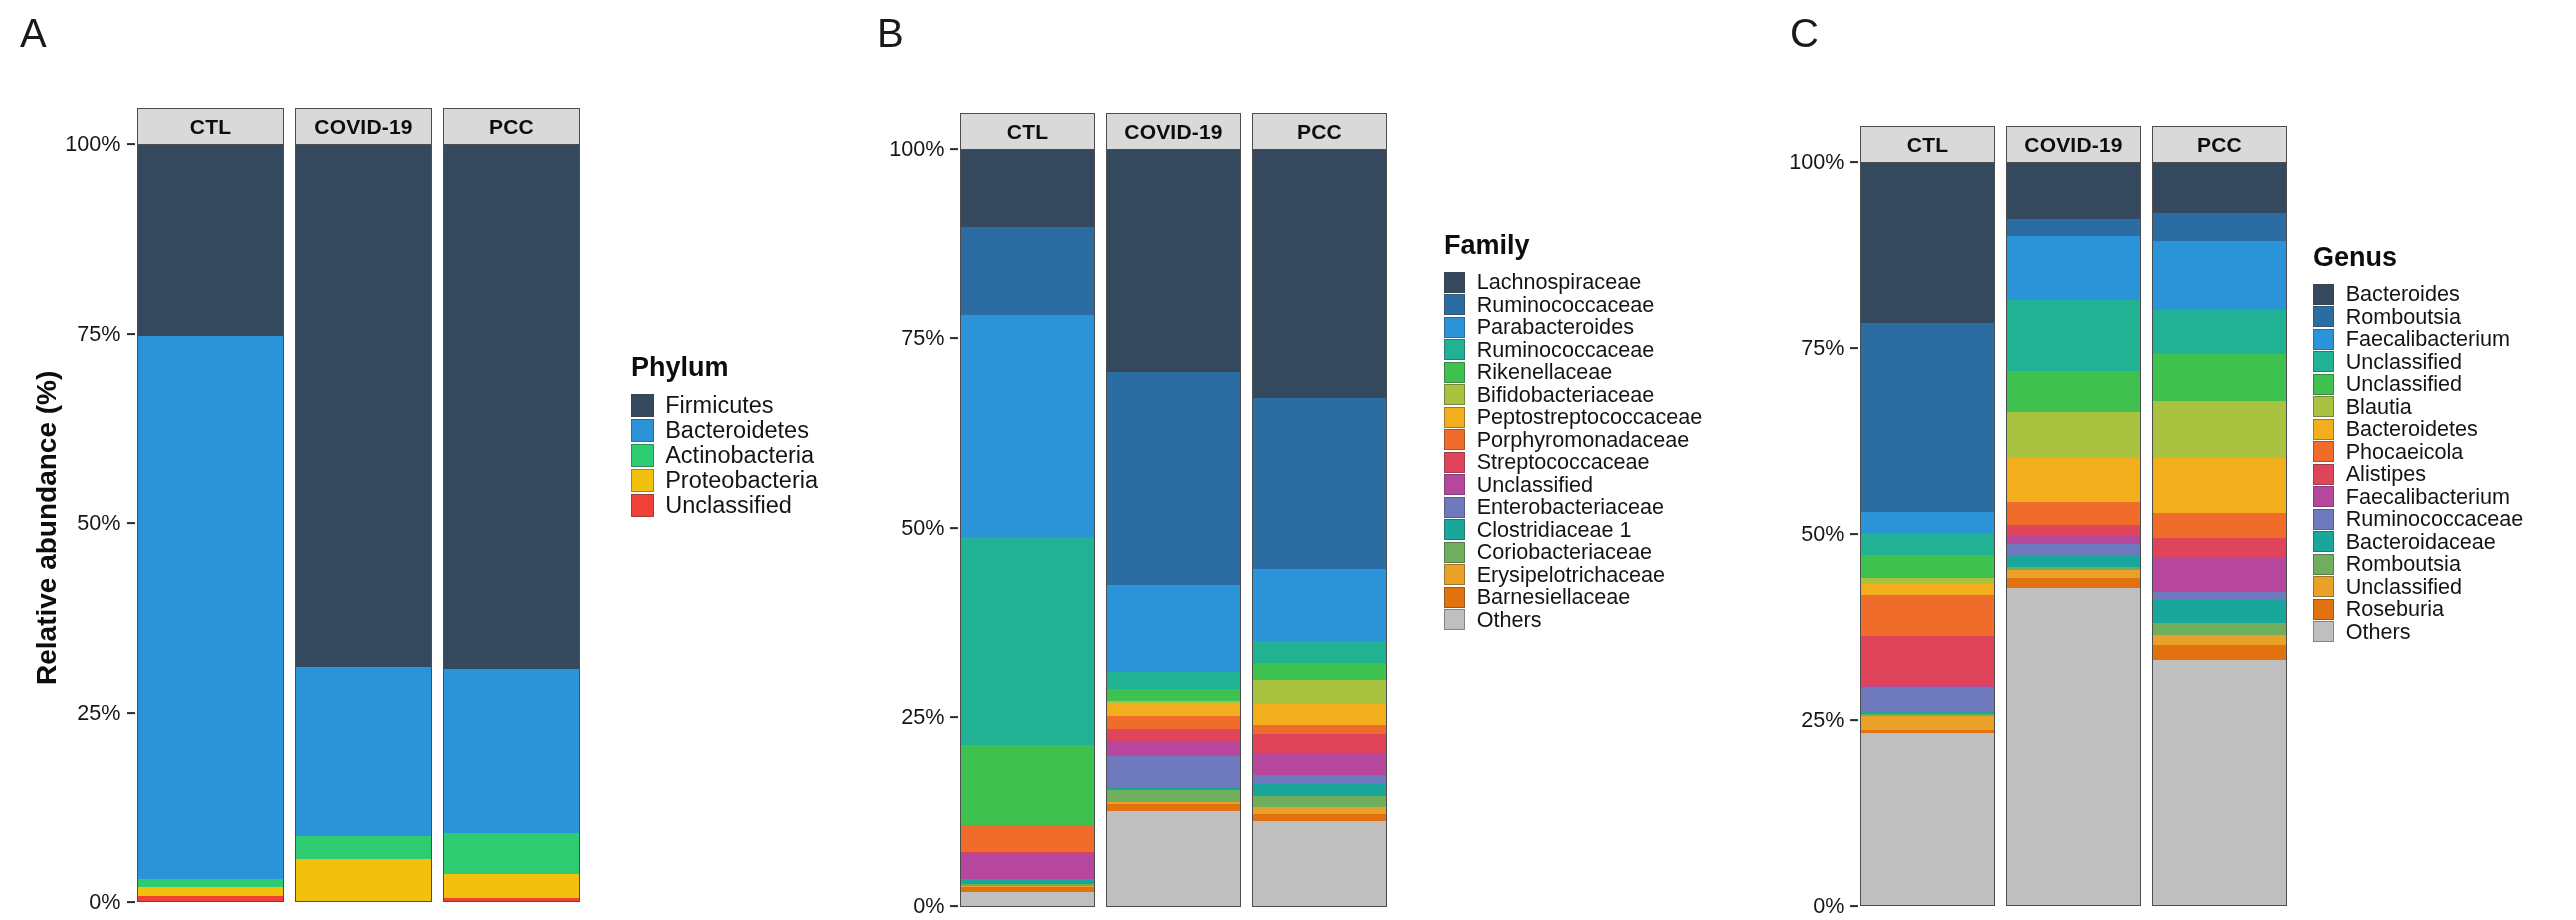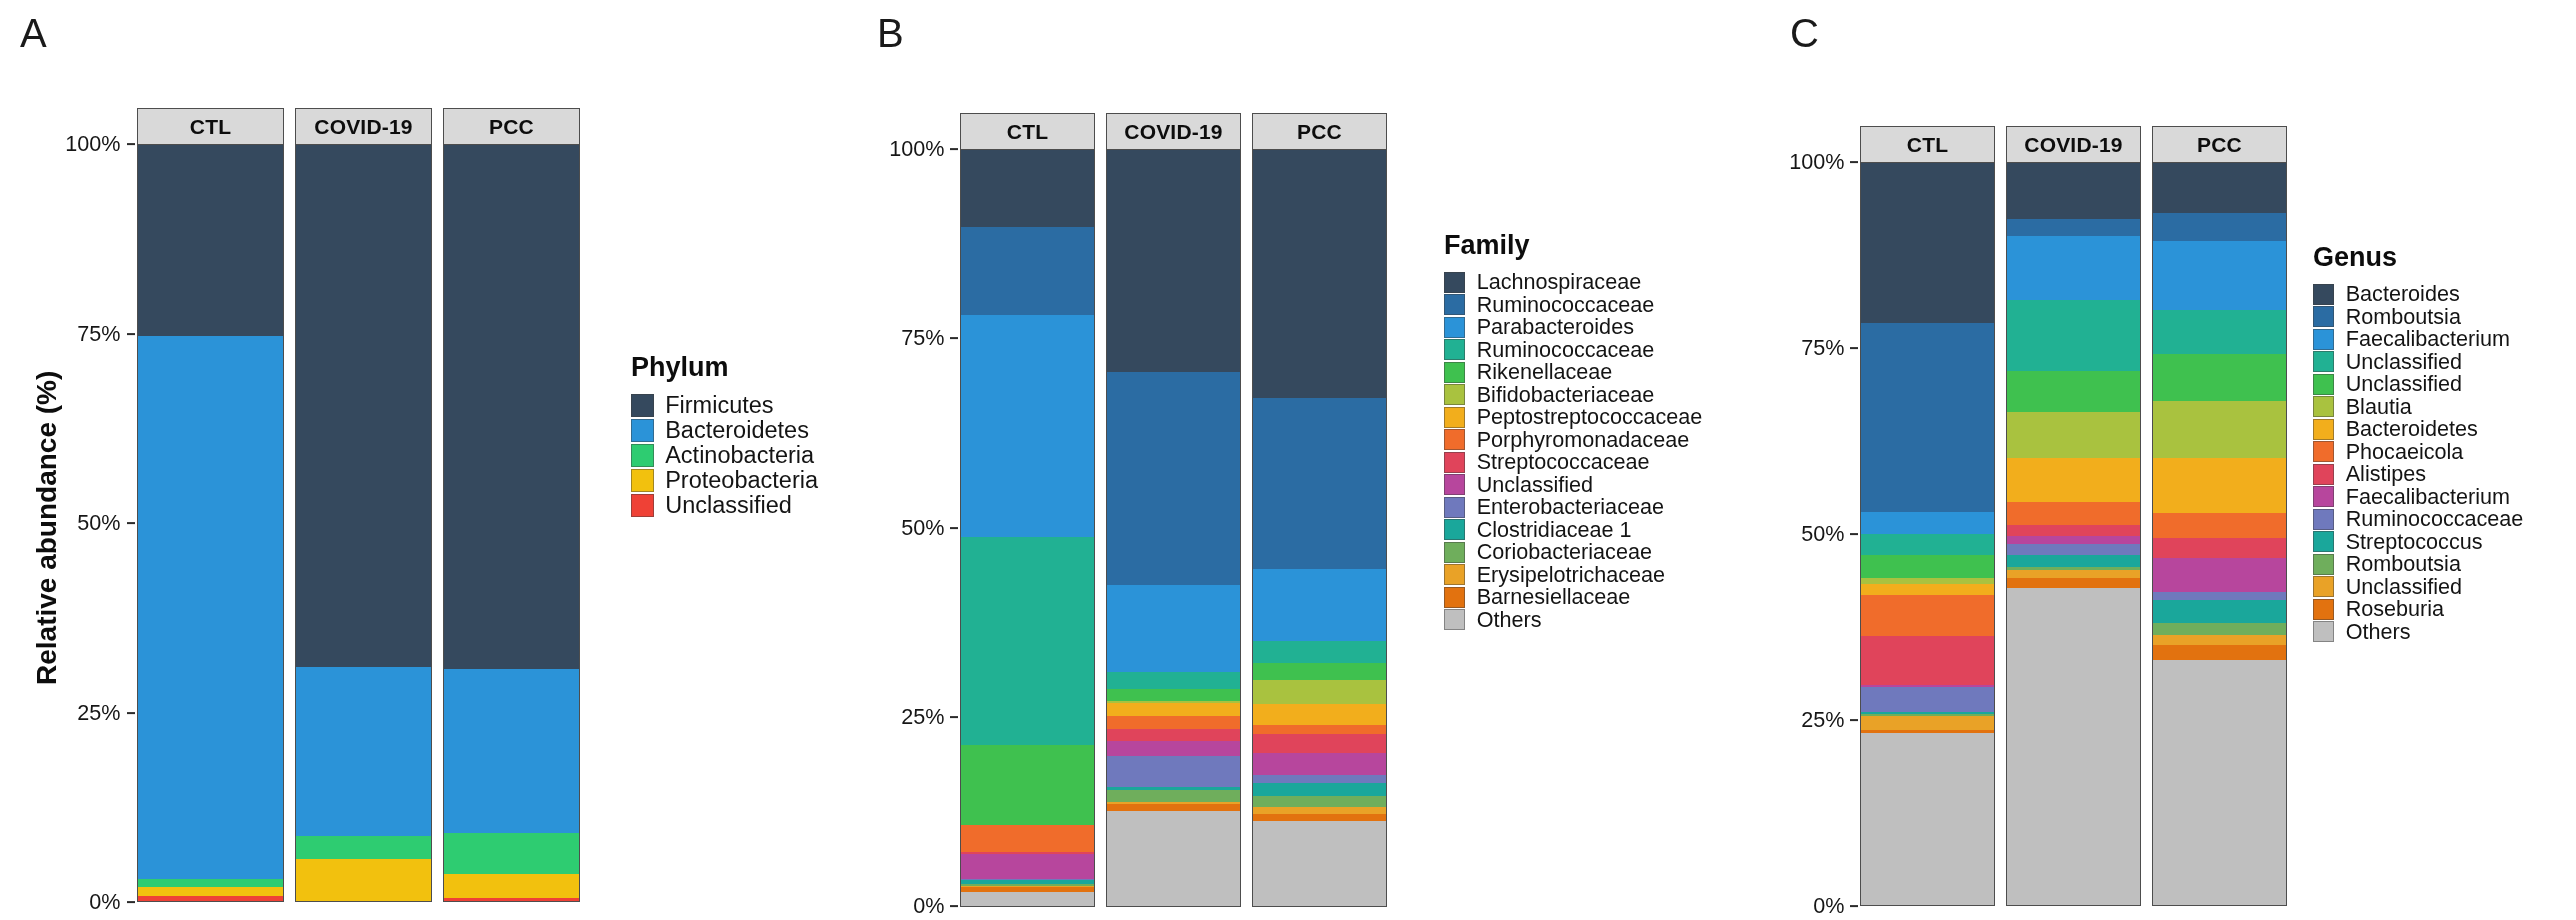--- a/index.html
+++ b/index.html
@@ -500,21 +500,21 @@
           <div class="legend-item">
             <span class="legend-swatch" style="background: rgb(183, 70, 157);"></span>
             <span class="legend-label">Faecalibacterium</span>
           </div>
           <div class="legend-item">
             <span class="legend-swatch" style="background: rgb(111, 121, 189);"></span>
             <span class="legend-label">Ruminococcaceae</span>
           </div>
           <div class="legend-item">
             <span class="legend-swatch" style="background: rgb(26, 167, 155);"></span>
-            <span class="legend-label">Streptococcus</span>
+            <span class="legend-label">Bacteroidaceae</span>
           </div>
           <div class="legend-item">
             <span class="legend-swatch" style="background: rgb(111, 174, 92);"></span>
             <span class="legend-label">Romboutsia</span>
           </div>
           <div class="legend-item">
             <span class="legend-swatch" style="background: rgb(233, 162, 39);"></span>
             <span class="legend-label">Unclassified</span>
           </div>
           <div class="legend-item">

